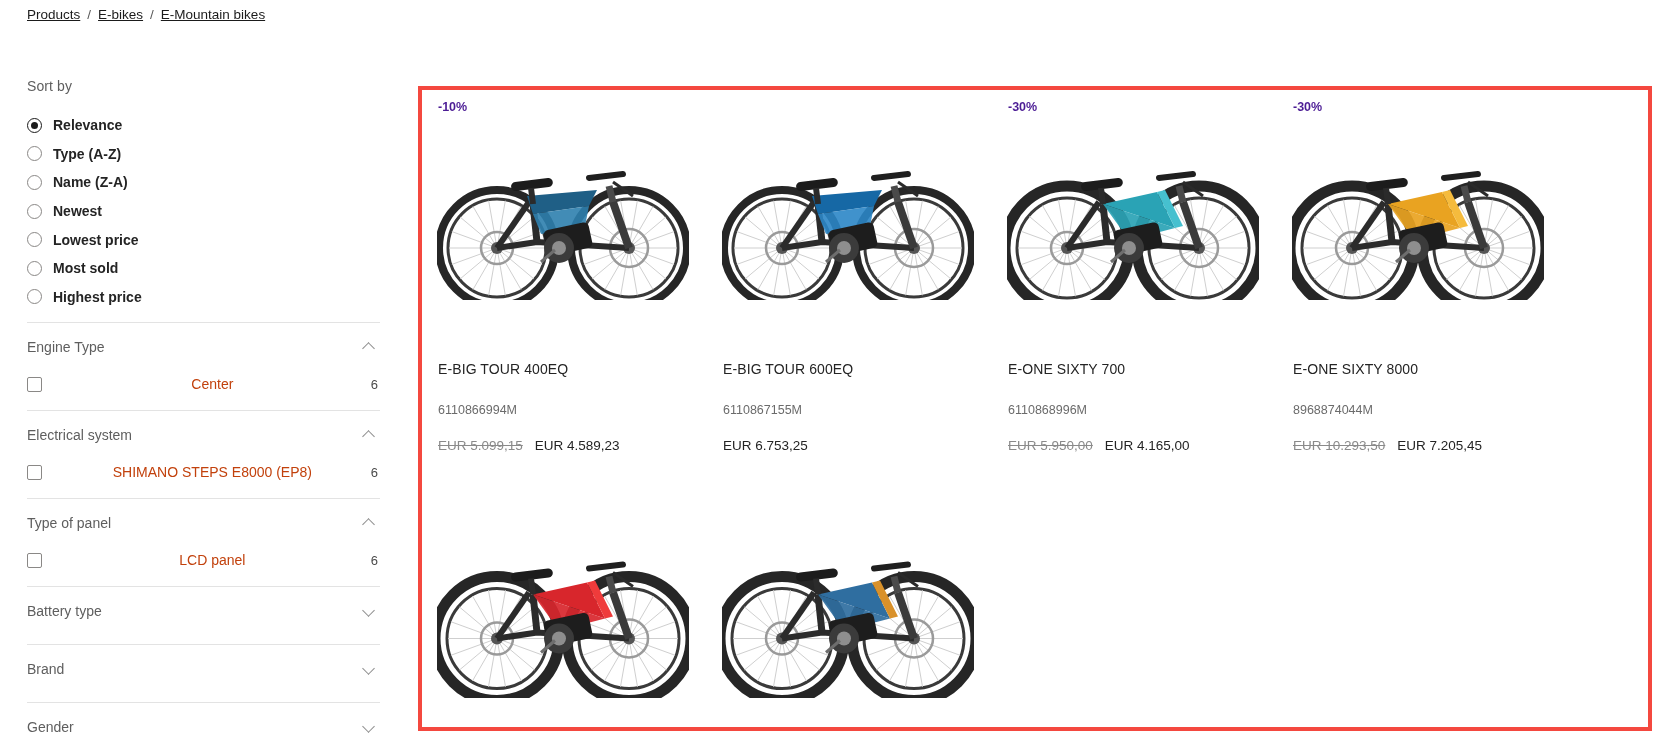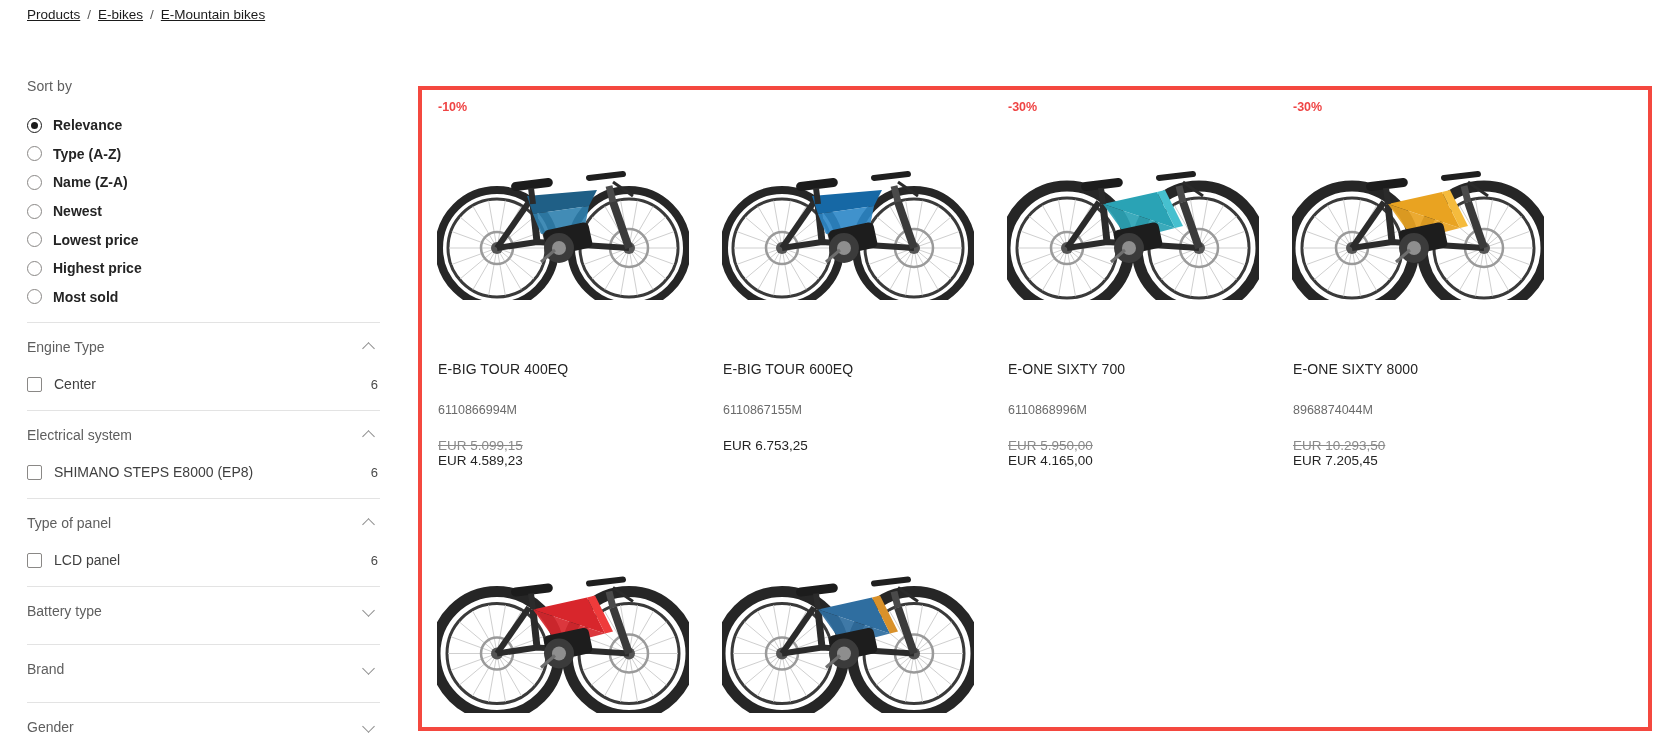--- a/index.html
+++ b/index.html
@@ -68,21 +68,21 @@
     background: #1b1b1b;
   }
   .radio-label { font-size: 14px; color: #242424; }
 
   .divider {
     height: 1px;
     background: #e3e3e3;
     margin: 11px 0 0 0;
   }
 
-  .filter-group { padding-top: 2px; }
+  .filter-group { padding-top: 2px; text-align: center; }
   .filter-head {
     display: flex; align-items: center; justify-content: space-between;
     height: 44px;
     cursor: pointer;
   }
   .filter-head-label {
     font-size: 14px;
     color: #5e5e5e;
   }
   .chev {
@@ -110,21 +110,21 @@
   .checkbox {
     width: 15px; height: 15px;
     border: 1.3px solid #8a8886;
     border-radius: 2px;
     background: #fff;
     margin-right: 12px;
     flex: none;
   }
   .check-label {
     font-size: 14px;
-    color: #404040;
+    color: #c2410c;
     flex: 1;
   }
   .check-count {
     font-size: 13px;
     color: #4a4a4a;
     margin-right: 2px;
   }
 
   
   .results-pane {
@@ -144,21 +144,21 @@
   }
   .card {
     width: 285px;
     margin-right: 0;
     padding: 0 14px 0 10px;
     position: relative;
   }
   .badge {
     font-size: 12.5px;
     font-weight: bold;
-    color: #ef4444;
+    color: #4c1d95;
     height: 34px;
     line-height: 34px;
     padding-left: 6px;
   }
   .badge.empty { color: transparent; }
   .thumb {
     height: 182px;
     display: flex;
     align-items: center;
     justify-content: center;
@@ -175,21 +175,20 @@
     font-size: 12.5px;
     color: #6b6b6b;
     margin-top: 26px;
     padding-left: 6px;
   }
   .price-row {
     margin-top: 21px;
     padding-left: 6px;
     display: flex;
     align-items: baseline;
-    flex-direction: column;
   }
   .price-old {
     font-size: 13.5px;
     color: #8a8a8a;
     text-decoration: line-through;
     margin-right: 12px;
   }
   .price-now {
     font-size: 13.5px;
     color: #242424;
@@ -228,25 +227,25 @@
   <div class="radio-row">
     <span class="radio"></span>
     <span class="radio-label">Newest</span>
   </div>
   <div class="radio-row">
     <span class="radio"></span>
     <span class="radio-label">Lowest price</span>
   </div>
   <div class="radio-row">
     <span class="radio"></span>
-    <span class="radio-label">Highest price</span>
+    <span class="radio-label">Most sold</span>
   </div>
   <div class="radio-row">
     <span class="radio"></span>
-    <span class="radio-label">Most sold</span>
+    <span class="radio-label">Highest price</span>
   </div>
 
   <div class="divider"></div>
 
   <div class="filter-group">
     <div class="filter-head">
       <span class="filter-head-label">Engine Type</span>
       <span class="chev"></span>
     </div>
     <div class="check-row">

